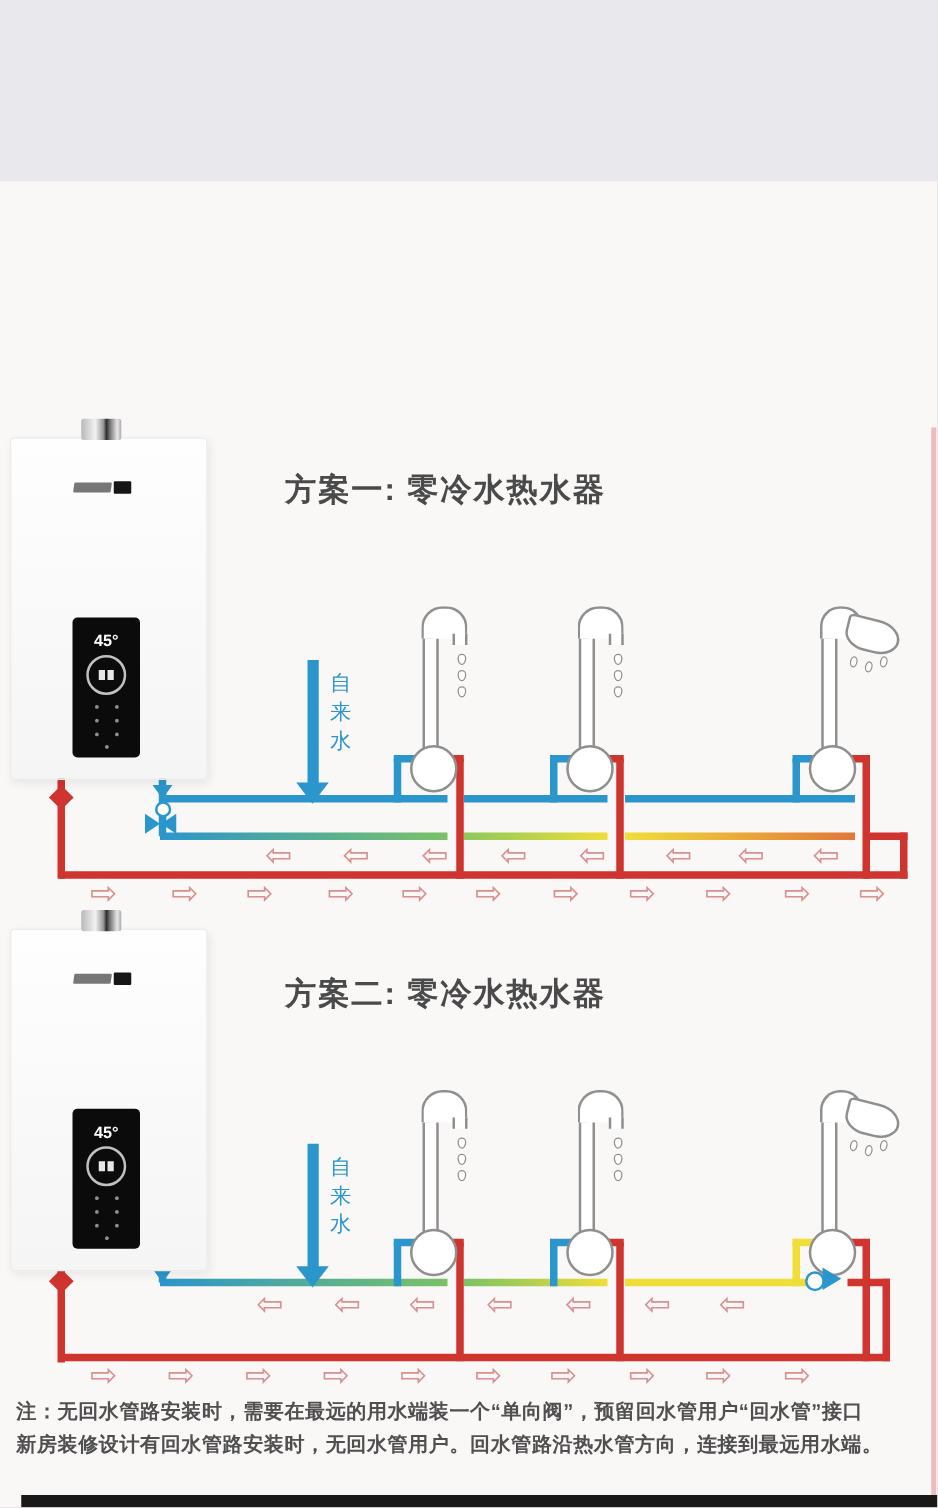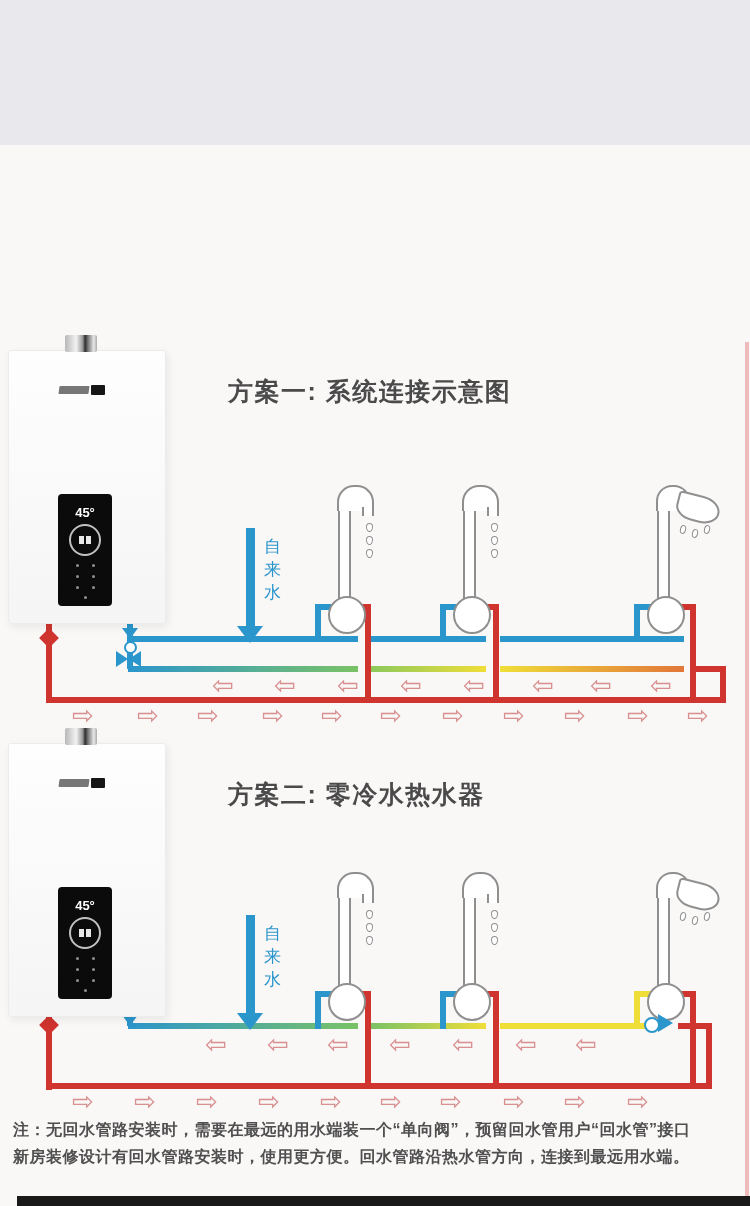--- a/index.html
+++ b/index.html
@@ -53,21 +53,21 @@
 </style>
 </head>
 <body>
 
 <div class="page">
 
   <div class="abs top-gray"></div>
 
 
   <section class="abs scheme" id="scheme1">
-    <div class="scheme-title">方案一: 系统连接示意图</div>
+    <div class="scheme-title">方案一: 零冷水热水器</div>
 
     <div class="heater">
       <div class="flue"></div>
       <div class="logo">
           <span class="l1"></span>
           <span class="l2"></span>
         </div>
       <div class="panel">
         <div class="temp">45°</div>
         <div class="dial">
@@ -249,18 +249,18 @@
       <span class="arr" style="position: absolute; left: 320px; top: 356px;">⇨</span>
       <span class="arr" style="position: absolute; left: 380px; top: 356px;">⇨</span>
       <span class="arr" style="position: absolute; left: 440px; top: 356px;">⇨</span>
       <span class="arr" style="position: absolute; left: 503px; top: 356px;">⇨</span>
       <span class="arr" style="position: absolute; left: 564px; top: 356px;">⇨</span>
       <span class="arr" style="position: absolute; left: 627px; top: 356px;">⇨</span>
     </section>
 
   <div class="abs note">
     <div>注：无回水管路安装时，需要在最远的用水端装一个“单向阀”，预留回水管用户“回水管”接口</div>
-    <div>新房装修设计有回水管路安装时，使用更方便。回水管路沿热水管方向，连接到最远用水端。</div>
+    <div>新房装修设计有回水管路安装时，无回水管用户。回水管路沿热水管方向，连接到最远用水端。</div>
   </div>
 
   <div class="abs right-border"></div>
   <div class="abs bottom-bar"></div>
 </div>
 
 </body></html>

